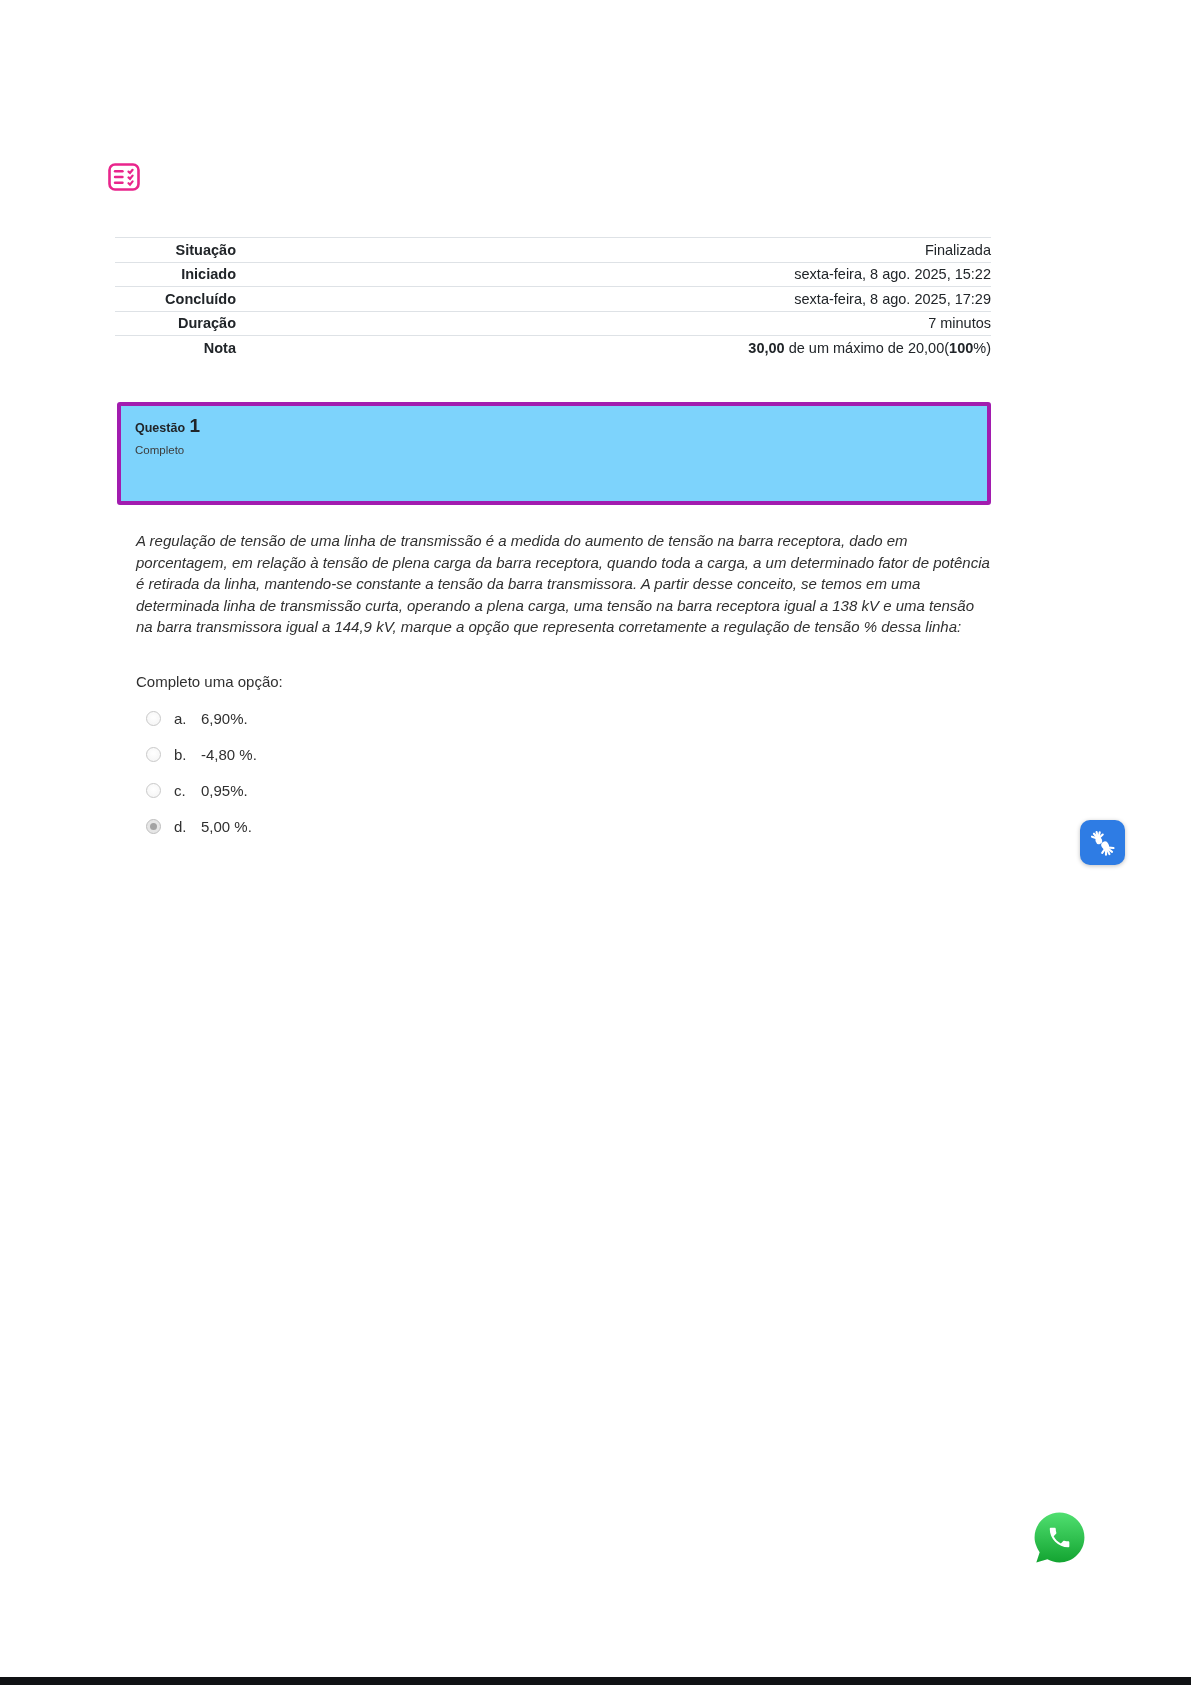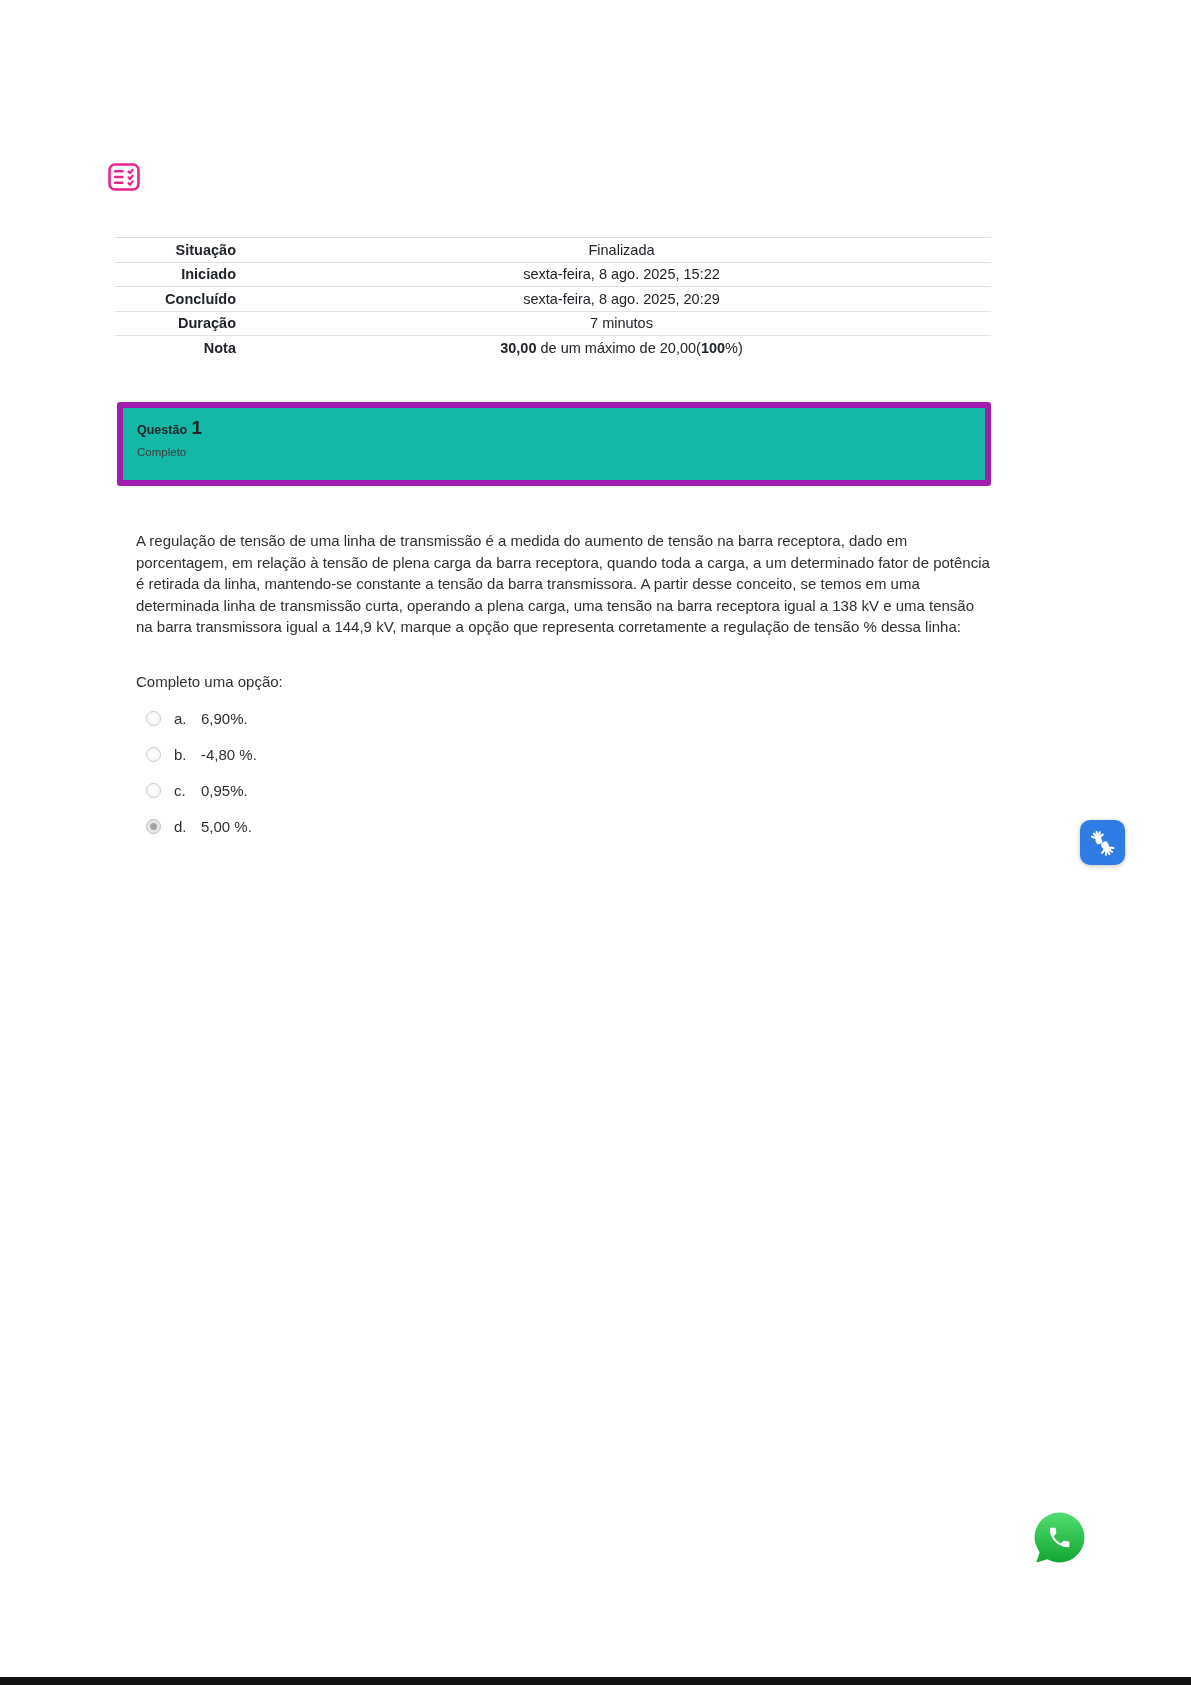--- a/index.html
+++ b/index.html
@@ -7,35 +7,35 @@
     font-family: "Liberation Sans", sans-serif; color: #212529; }
   .page { position: relative; width: 1191px; height: 1685px; overflow: hidden; background: #fff; }
 
   
   .quiz-icon { position: absolute; left: 108px; top: 163px; width: 32px; height: 28px; }
 
   
   .summary { position: absolute; left: 115px; top: 237px; width: 876px; font-size: 14.5px; }
   .srow { display: flex; align-items: center; border-top: 1px solid #dee2e6; min-height: 24.5px; padding: 2px 0; }
   .slabel { width: 137px; text-align: right; font-weight: bold; padding-right: 16px; flex: none; }
-  .svalue { flex: 1; text-align: center; }
+  .svalue { flex: 1; text-align: right; }
   .svalue b { font-weight: bold; }
 
   
-  .qinfo { position: absolute; left: 117px; top: 402px; width: 874px; height: 84px;
-    border: 6px solid #a21caf; border-radius: 3px; background: #14b8a6; padding: 9px 14px; }
+  .qinfo { position: absolute; left: 117px; top: 402px; width: 874px; height: 103px;
+    border: 4px solid #a21caf; border-radius: 3px; background: #7dd3fc; padding: 9px 14px; }
   .qno { margin-bottom: 7px; }
   .qno-label { font-weight: bold; font-size: 12.5px; }
   .qno-num { font-weight: bold; font-size: 19px; }
   .qstate { font-size: 11.5px; color: #3c3c3c; margin-bottom: 11px; }
   .qgrade { font-size: 11.5px; color: #3c3c3c; }
 
   
   .qtext { position: absolute; left: 136px; top: 530px; width: 858px;
-    font-size: 15px; line-height: 21.5px; color: #303030; }
+    font-size: 15px; line-height: 21.5px; color: #303030; font-style: italic; }
   .prompt { position: absolute; left: 136px; top: 673px; font-size: 15px; color: #303030; }
 
   .options { position: absolute; left: 146px; top: 700px; width: 500px; }
   .opt { display: flex; align-items: center; height: 36px; cursor: pointer; }
   .radio { width: 15px; height: 15px; border-radius: 50%; flex: none;
     border: 1px solid #c9c9c9; background: radial-gradient(circle at 50% 40%, #ffffff 0%, #f3f3f3 100%); position: relative; }
   .radio.checked { background: #e6e6e6; border-color: #bfbfbf; }
   .radio.checked::after { content: ""; position: absolute; left: 3px; top: 3px; width: 7px; height: 7px;
     border-radius: 50%; background: #a3a3a3; }
   .letter { margin-left: 13px; width: 24px; font-size: 15px; color: #303030; flex: none; }
@@ -74,21 +74,21 @@
     <div class="srow">
       <div class="slabel">Situação</div>
       <div class="svalue">Finalizada</div>
     </div>
     <div class="srow">
       <div class="slabel">Iniciado</div>
       <div class="svalue">sexta-feira, 8 ago. 2025, 15:22</div>
     </div>
     <div class="srow">
       <div class="slabel">Concluído</div>
-      <div class="svalue">sexta-feira, 8 ago. 2025, 20:29</div>
+      <div class="svalue">sexta-feira, 8 ago. 2025, 17:29</div>
     </div>
     <div class="srow">
       <div class="slabel">Duração</div>
       <div class="svalue">7 minutos</div>
     </div>
     <div class="srow">
       <div class="slabel">Nota</div>
       <div class="svalue"><b>30,00</b><span> de um máximo de 20,00(</span><b>100</b><span>%)</span></div>
     </div>
   </div>

